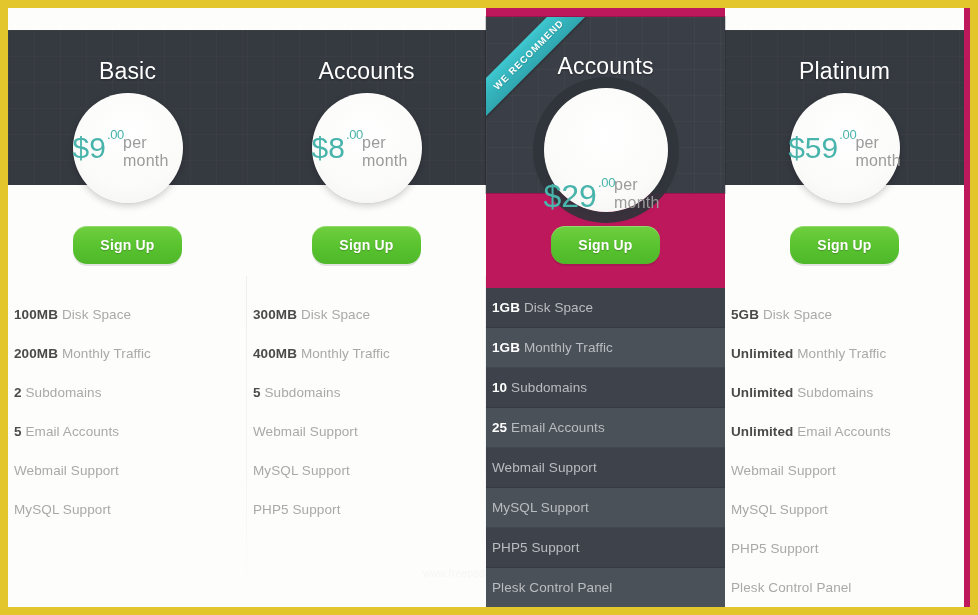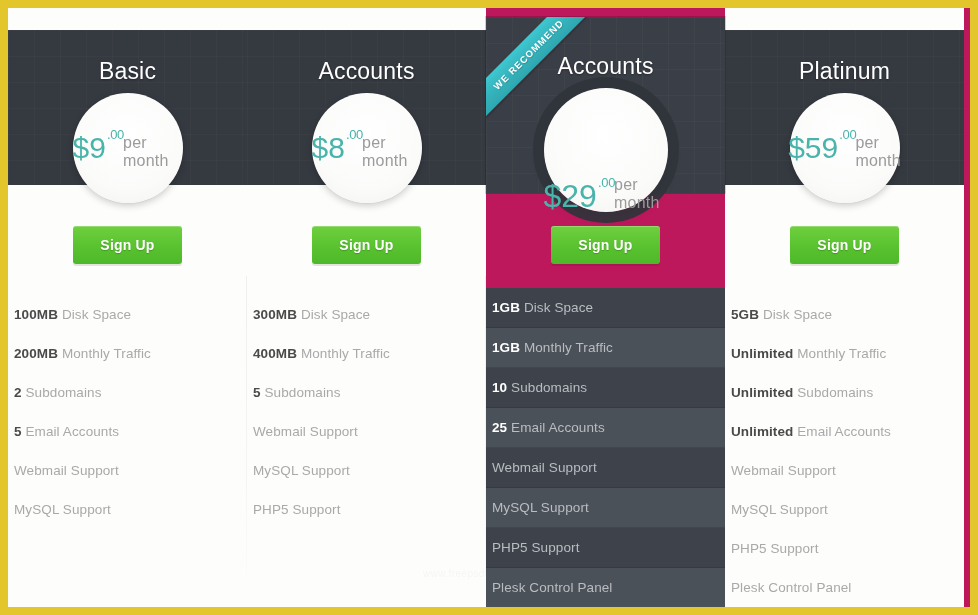--- a/index.html
+++ b/index.html
@@ -206,21 +206,21 @@
   .signup-btn {
     display: inline-block;
     border: none;
     cursor: pointer;
     background: linear-gradient(to bottom, #6fcf3f 0%, #59c22f 55%, #4fb82a 100%);
     color: #ffffff;
     font-size: 14px;
     font-weight: 700;
     font-family: "Liberation Sans", sans-serif;
     padding: 11px 27px;
-    border-radius: 3px;
+    border-radius: 14px;
     text-shadow: 0 1px 1px rgba(0,0,0,0.22);
     box-shadow: 0 2px 0 rgba(0,0,0,0.10), inset 0 1px 0 rgba(255,255,255,0.25);
     letter-spacing: .2px;
     min-width: 96px;
   }
 
   
   .features {
     list-style: none;
     margin-top: 31px;

